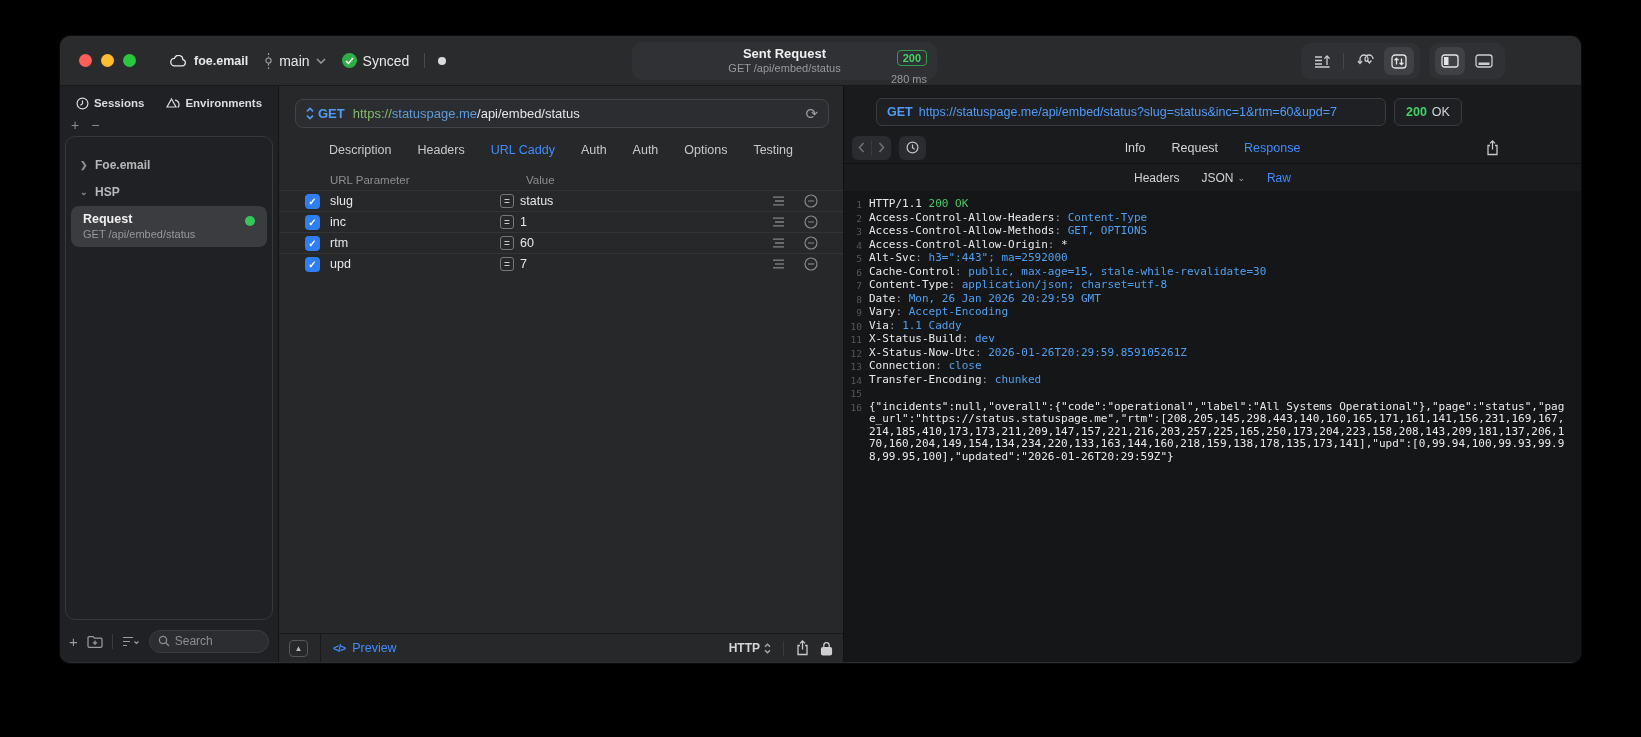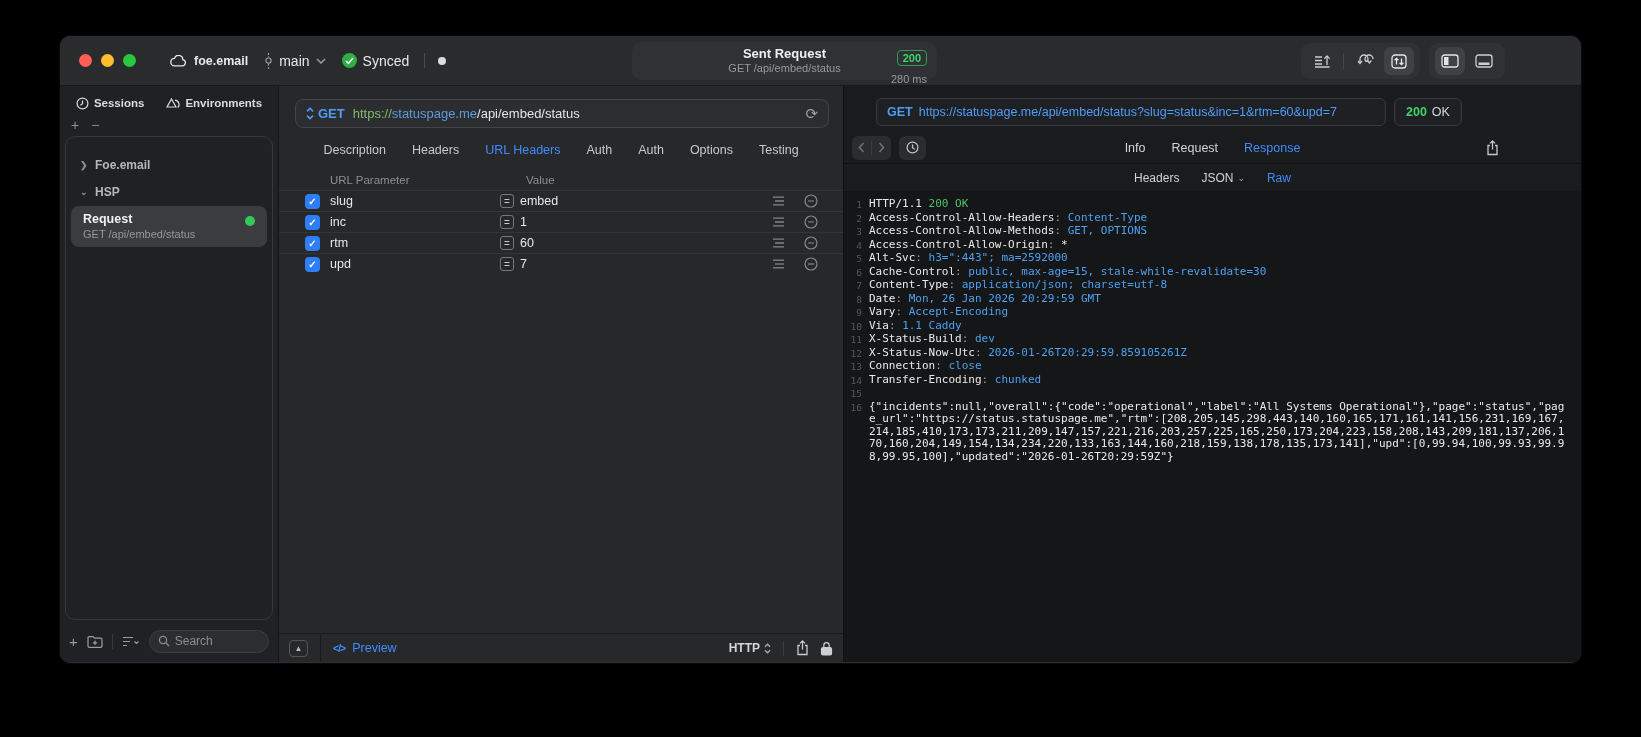--- a/index.html
+++ b/index.html
@@ -335,38 +335,38 @@
           <span class="u-scheme">https://</span>
             <span class="u-host">statuspage.me</span>
             <span class="u-path">/api/embed/status</span>
           <span class="refresh">⟳</span>
         </div>
       </div>
 
       <div class="ed-tabs" id="ed-tabs">
           <span class="tab">Description</span>
           <span class="tab">Headers</span>
-          <span class="tab active">URL Headers</span>
+          <span class="tab active">URL Caddy</span>
           <span class="tab">Auth</span>
           <span class="tab">Auth</span>
           <span class="tab">Options</span>
           <span class="tab">Testing</span>
         </div>
 
       <div class="ptable">
         <div class="phead">
           <span class="h-name">URL Parameter</span>
           <span class="h-value">Value</span>
         </div>
         <div id="param-rows">
   <div class="prow">
     <span class="pcheck">✓</span>
     <span class="pname">slug</span>
     <span class="peq">=</span>
-    <span class="pval">embed</span>
+    <span class="pval">status</span>
     <span class="plines">
       <svg width="13" height="10" viewBox="0 0 13 10" fill="none" stroke="currentColor" stroke-width="1.3">
         <line x1="1" y1="1.2" x2="12" y2="1.2"></line>
                   <line x1="3" y1="5" x2="12" y2="5"></line>
                   <line x1="1" y1="8.8" x2="12" y2="8.8"></line>
       </svg>
     </span>
     <span class="pminus">
       <svg width="14" height="14" viewBox="0 0 14 14" fill="none" stroke="currentColor" stroke-width="1.2">
         <circle cx="7" cy="7" r="6"></circle>

